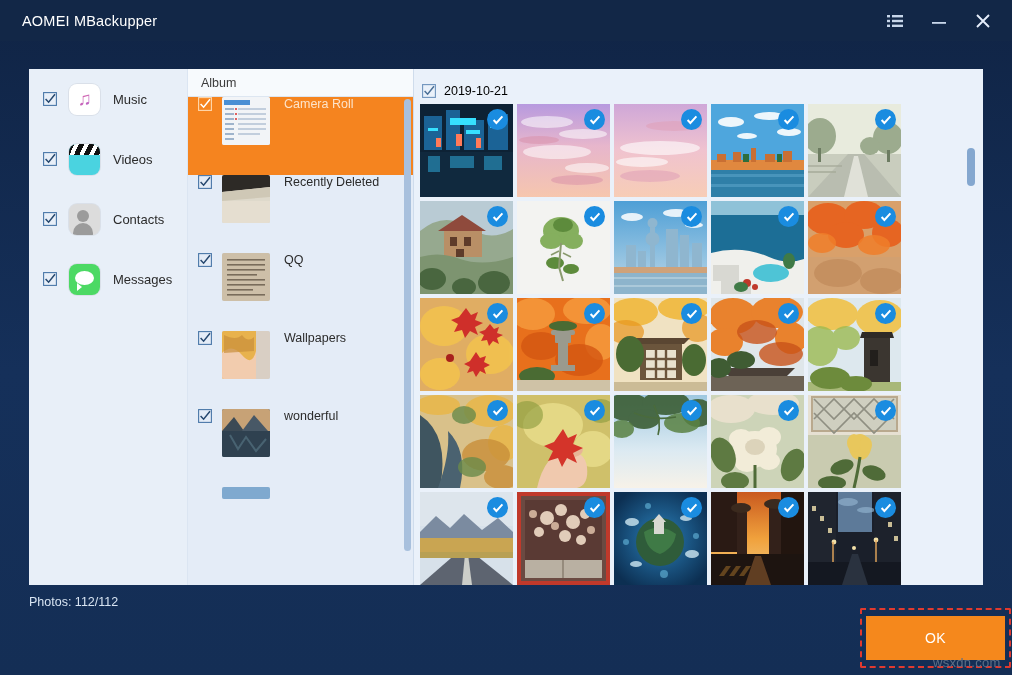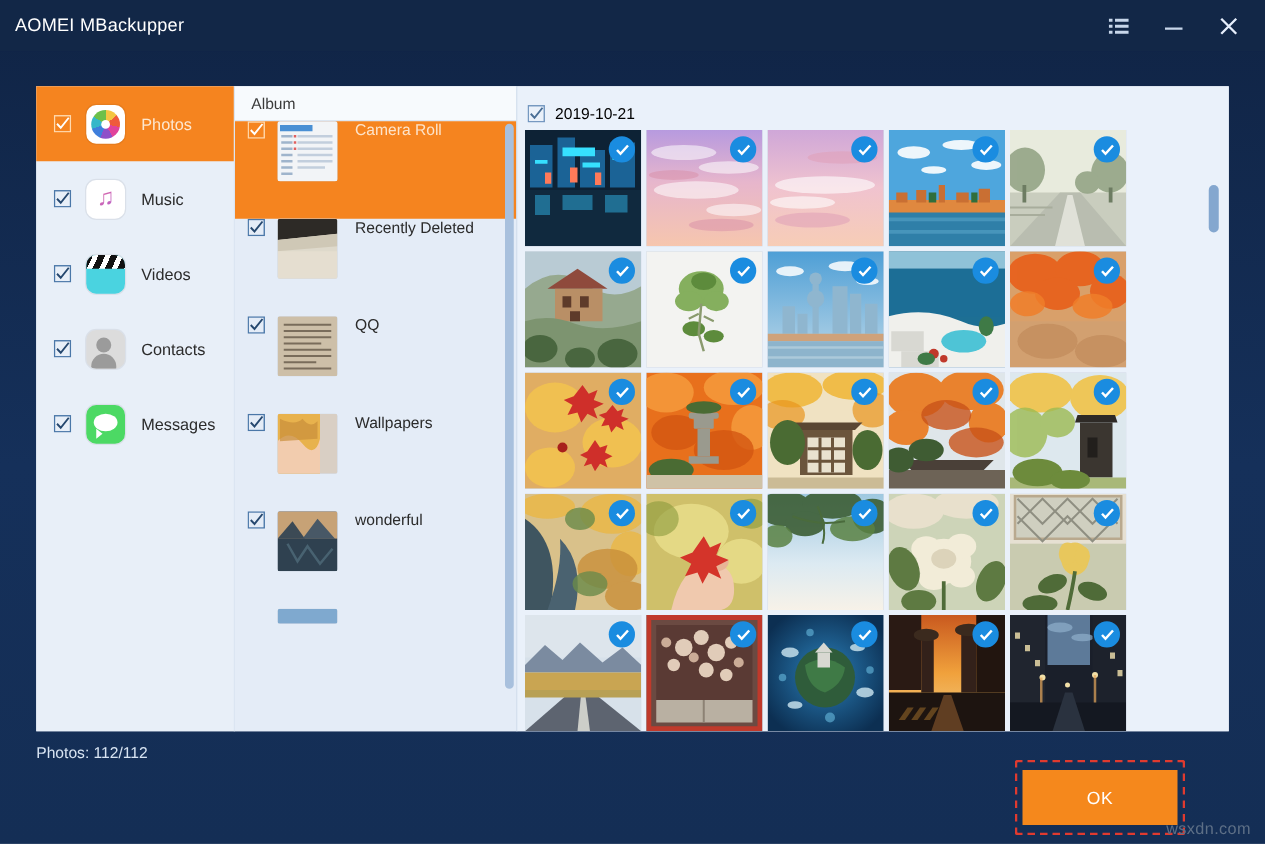--- a/index.html
+++ b/index.html
@@ -14,21 +14,21 @@
     position: absolute; inset: 0;
     background: linear-gradient(180deg, #102445 0%, #15305a 55%, #142e55 100%);
   }
   
   .titlebar {
     position: absolute; top: 0; left: 0; width: 1012px; height: 41px;
     background: #122747;
     display: flex; align-items: center;
   }
   .app-title {
-    margin-left: 12px; color: #ffffff; font-size: 14.5px; letter-spacing: .2px;
+    margin-left: 22px; color: #ffffff; font-size: 14.5px; letter-spacing: .2px;
   }
   .win-controls {
     margin-left: auto; display: flex; align-items: center; gap: 26px;
     margin-right: 20px;
   }
   .wc { width: 18px; height: 18px; display: flex; align-items: center;
         justify-content: center; cursor: pointer; }
   .wc svg { display: block; }
   
   .panel {
@@ -165,21 +165,21 @@
   }
   
   .cb { width: 14px; height: 14px; flex: 0 0 14px; position: relative; }
   .cb svg { display: block; }
   
   .status {
     position: absolute; left: 29px; top: 595px;
     color: #d8e4f2; font-size: 12.5px;
   }
   .ok-wrap {
-    position: absolute; left: 818px; top: 616px; width: 124px; height: 44px;
+    position: absolute; left: 866px; top: 616px; width: 139px; height: 44px;
   }
   .ok-dash {
     position: absolute; inset: -8px -6px -8px -6px;
     border: 2px dashed #e03a2f; border-radius: 2px;
   }
   .ok-btn {
     position: absolute; inset: 0; background: #f5881c; border: none;
     color: #ffffff; font-size: 14px; font-family: "Liberation Sans", sans-serif;
     cursor: pointer; letter-spacing: .5px;
   }
@@ -220,30 +220,20 @@
           <path d="M2 2 L14 14 M14 2 L2 14" stroke="#e6eefc" stroke-width="1.9" fill="none"></path>
         </svg>
       </div>
     </div>
   </div>
 
   <div class="panel">
 
     <div class="sidebar">
 
-      <div class="side-item active">
-        <span class="cb">
-          <svg width="14" height="14" viewBox="0 0 14 14">
-            <rect x="0.6" y="0.6" width="12.8" height="12.8" fill="none" stroke="#ffd9ae" stroke-width="1.1"></rect>
-            <path d="M2.6 7 L5.6 10.2 L12 2.2" fill="none" stroke="#ffffff" stroke-width="1.5"></path>
-          </svg>
-        </span>
-        <span class="side-icon ic-photos"></span>
-        <span class="side-label">Photos</span>
-      </div>
 
       <div class="side-item">
         <span class="cb">
           <svg width="14" height="14" viewBox="0 0 14 14">
             <rect x="0.6" y="0.6" width="12.8" height="12.8" fill="none" stroke="#4a77a8" stroke-width="1.1"></rect>
             <path d="M2.6 7 L5.6 10.2 L12 2.2" fill="none" stroke="#26486f" stroke-width="1.5"></path>
           </svg>
         </span>
         <span class="side-icon ic-music"></span>
         <span class="side-label">Music</span>

